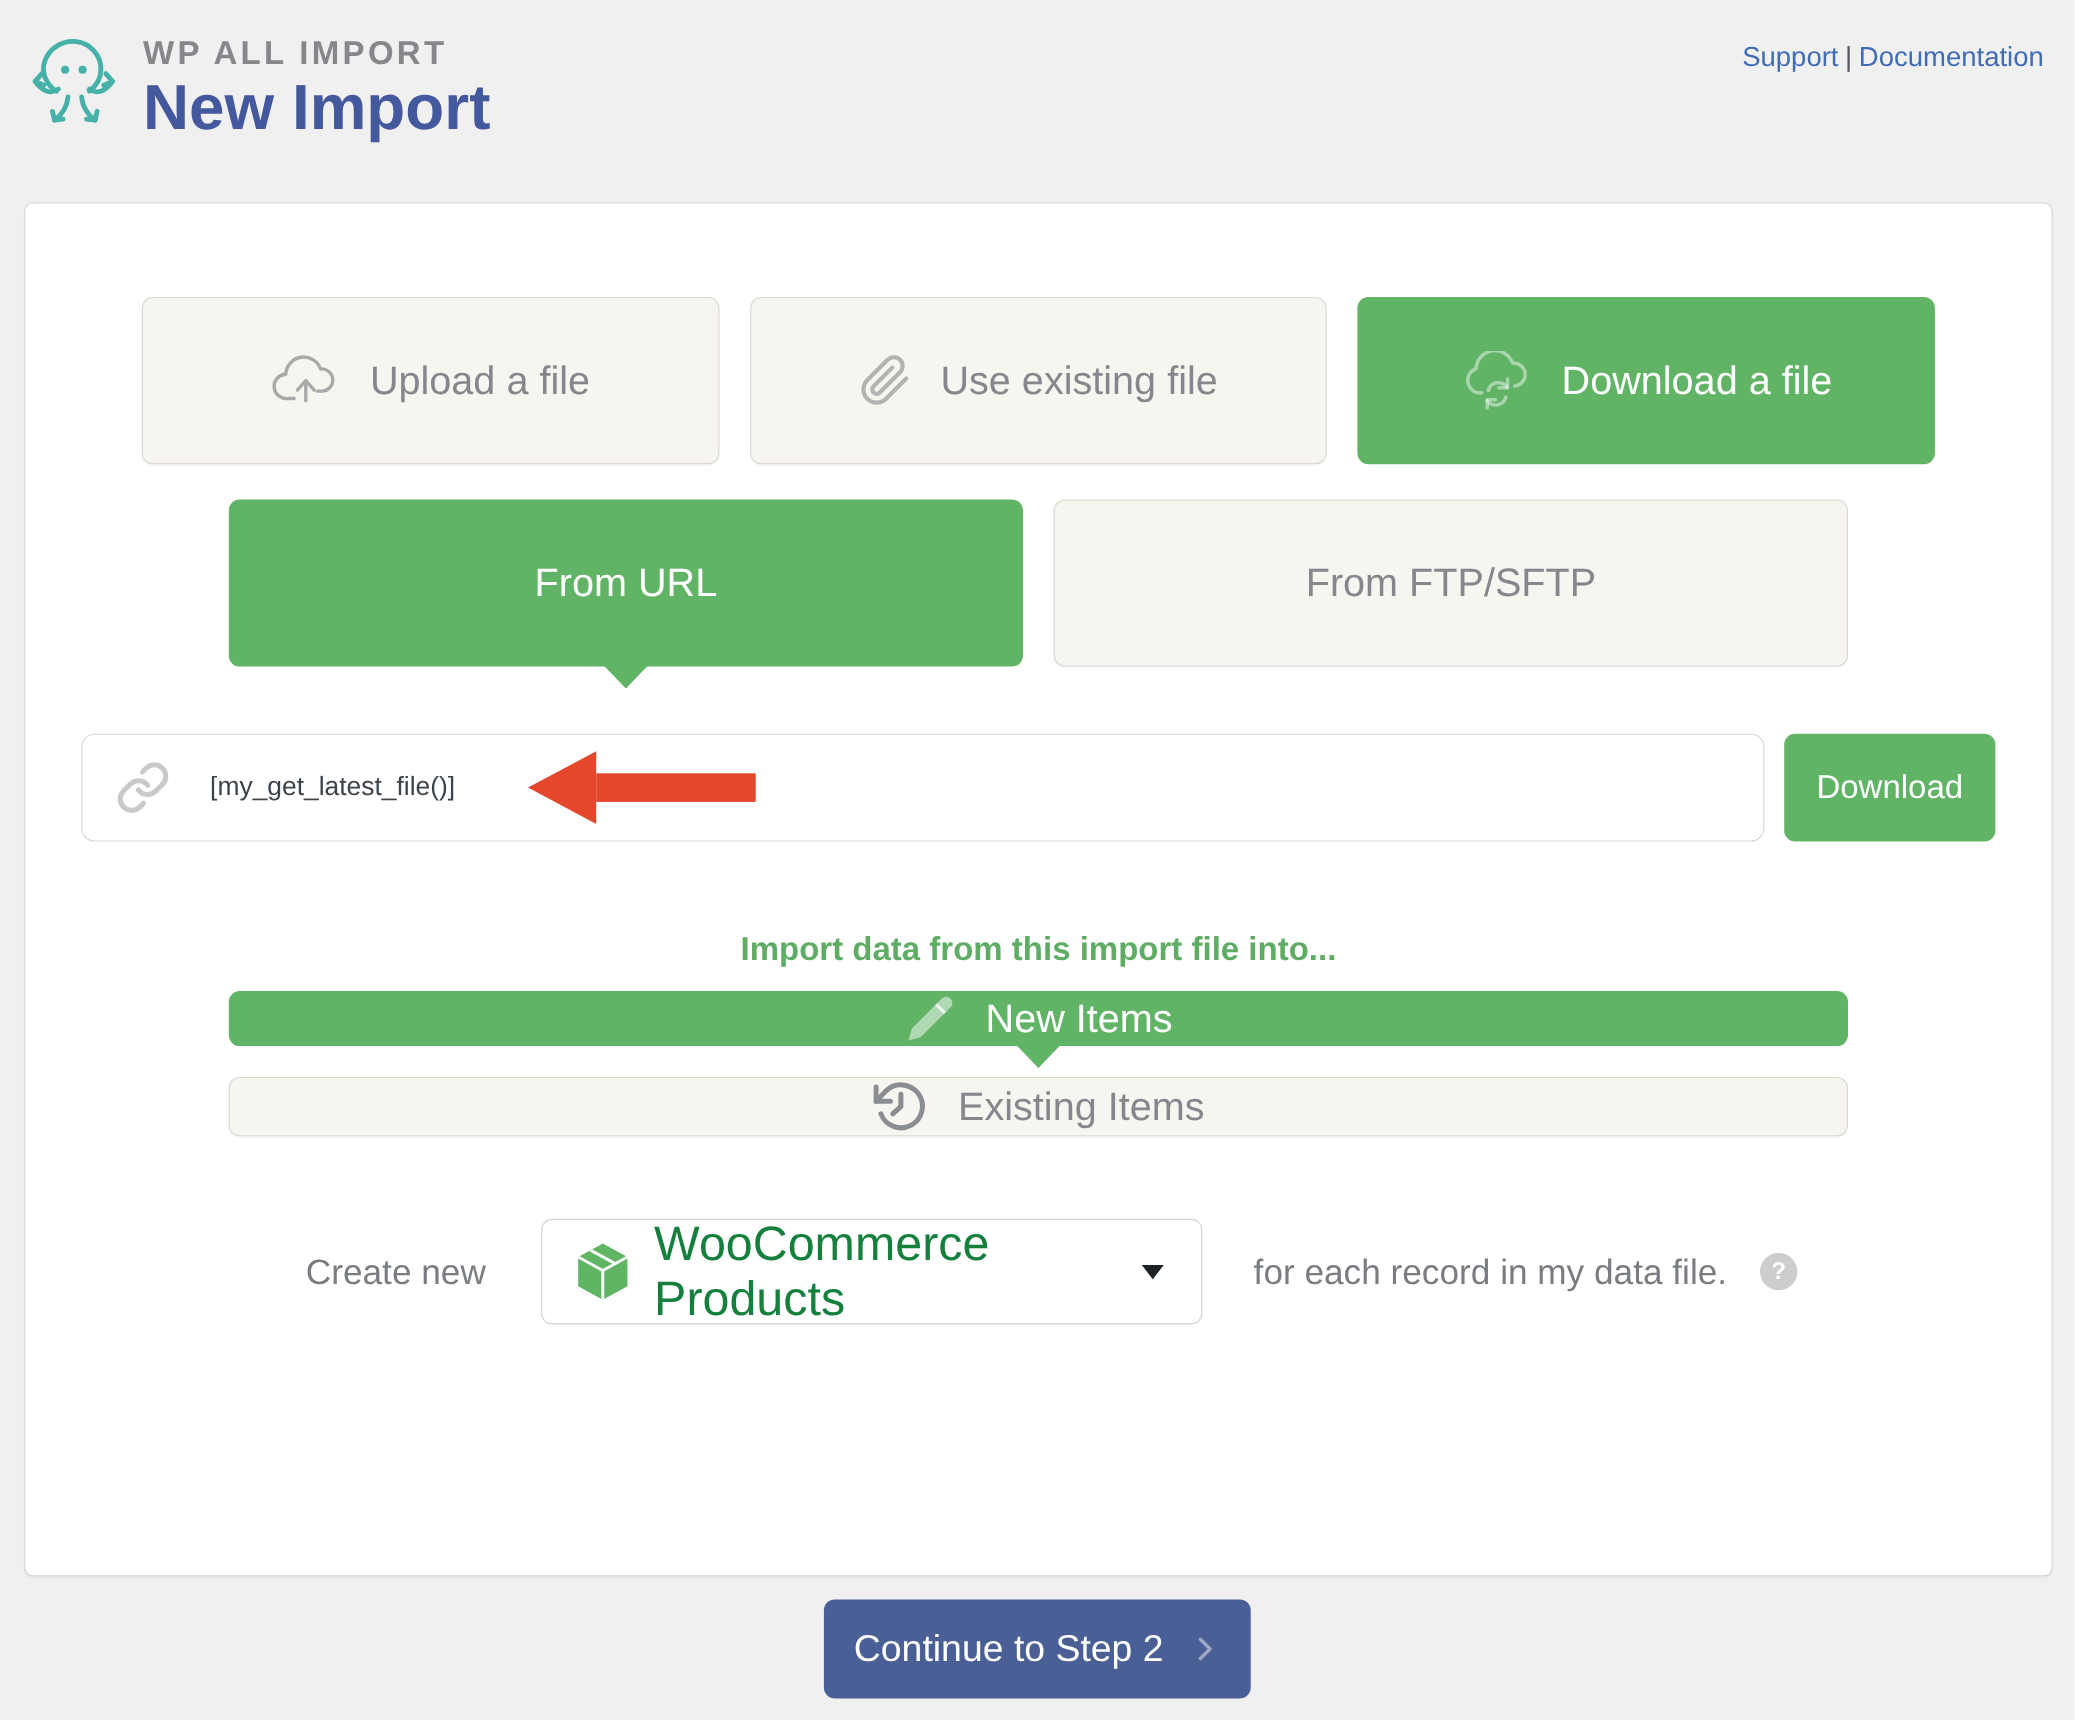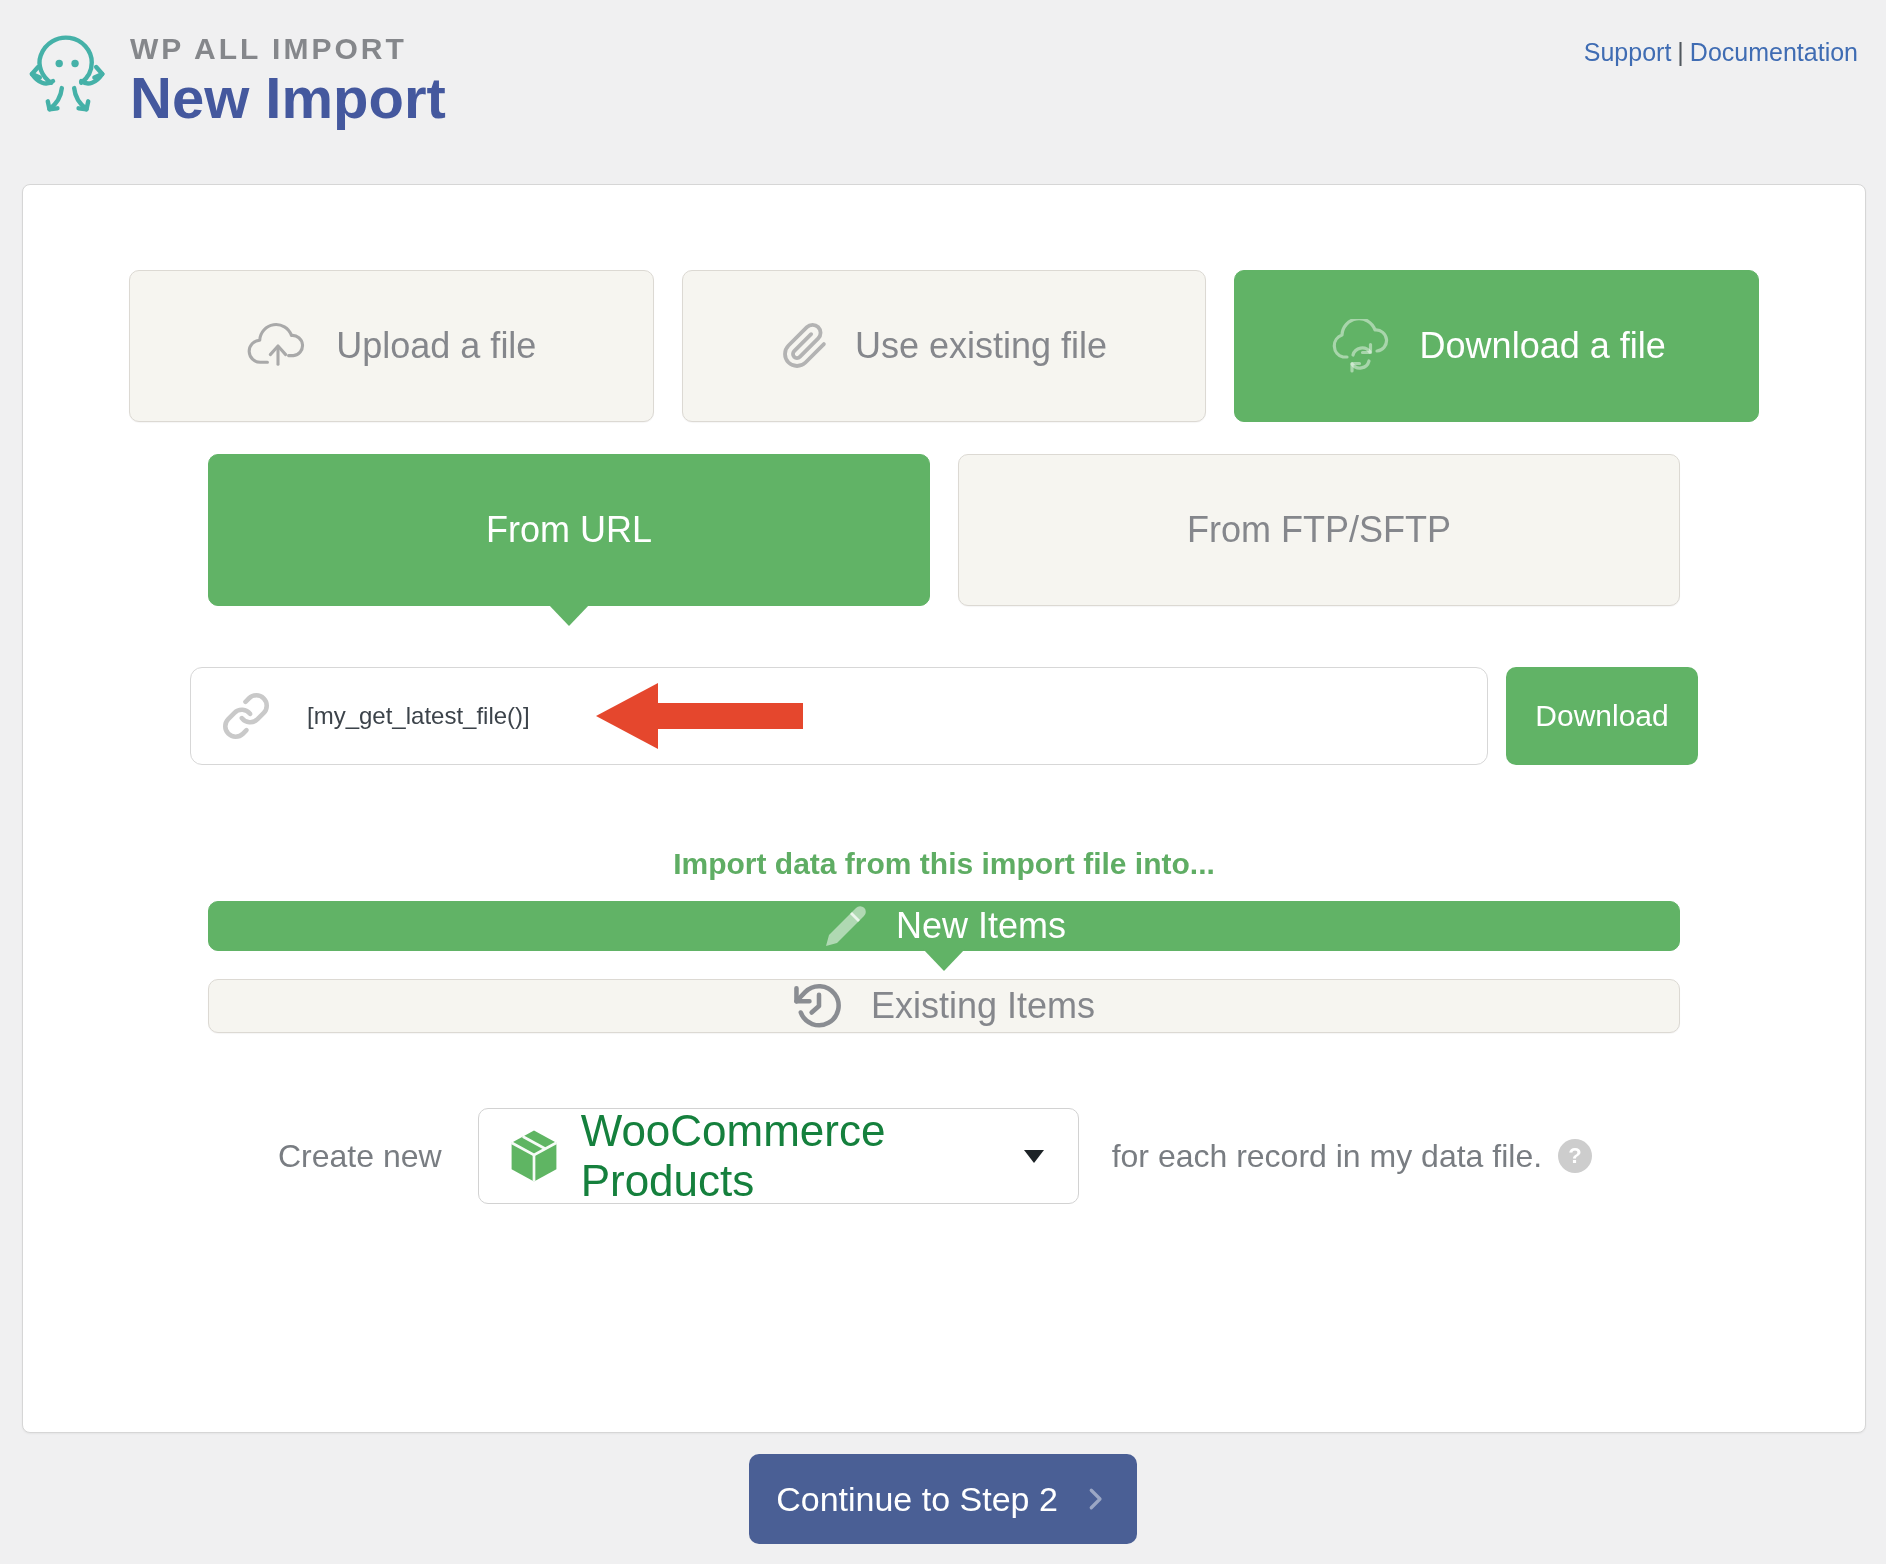--- a/index.html
+++ b/index.html
@@ -47,21 +47,21 @@
   .tabs-sub { display:flex; gap:28px; width:1472px; margin-top:32px; }
   .tab-md { flex:1; }
   .pointer::after {
     content:""; position:absolute; left:50%; bottom:-21px; transform:translateX(-50%);
     width:0; height:0;
     border-left:21px solid transparent; border-right:21px solid transparent;
     border-top:22px solid #61b366;
   }
 
   
-  .url-row { display:flex; gap:18px; width:1508px; margin-top:61px; align-items:stretch; }
+  .url-row { display:flex; gap:18px; width:1740px; margin-top:61px; align-items:stretch; }
   .url-input {
     flex:1; height:98px; background:#fff;
     border:1px solid #d7d7d7; border-radius:12px;
     display:flex; align-items:center; padding:0 30px; gap:36px; cursor:text;
   }
   .url-value { font-size:24px; color:#3c434a; white-space:nowrap; }
   .red-arrow { display:flex; align-items:center; margin-left:30px; }
   .arrow-head { width:0; height:0; border-top:33px solid transparent; border-bottom:33px solid transparent; border-right:62px solid #e5472d; }
   .arrow-shaft { width:145px; height:26px; background:#e5472d; }
   .btn-download {
@@ -74,21 +74,21 @@
   .hint { width:1508px; margin-top:38px; padding-left:42px; font-size:26px; color:#646970; line-height:32px; }
   .hint b { color:#50575e; }
 
   
   .import-heading { margin-top:81px; text-align:center; font-size:30px; font-weight:700; color:#5fad64; line-height:36px; }
 
   
   .tabs-items { display:flex; gap:28px; width:1472px; margin-top:19px;flex-direction:column; }
 
   
-  .create-row { display:flex; align-items:center; width:1472px; margin-top:75px; padding-left:70px; }
+  .create-row { display:flex; align-items:center; width:1472px; margin-top:75px; padding-left:70px;gap:14px; }
   .create-label { font-size:32px; color:#797d82; margin-right:36px; }
   .dropdown {
     width:601px; height:96px; border:1px solid #d2d2d2; border-radius:10px; background:#fff;
     display:flex; align-items:center; padding:0 30px; gap:22px; cursor:pointer;
   }
   .dropdown-value { flex:1; font-size:44px; color:#15803d; }
   .caret-down { width:0; height:0; border-left:10px solid transparent; border-right:10px solid transparent; border-top:13px solid #1d2327; margin-right:4px; }
   .suffix { font-size:32px; color:#797d82; margin-left:33px; }
   .q-icon {
     width:34px; height:34px; border-radius:50%; background:#cdcdcd; color:#fff;

